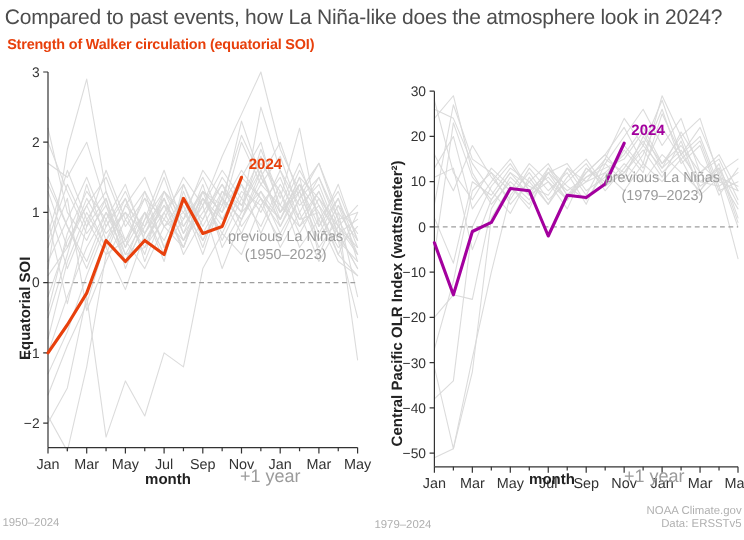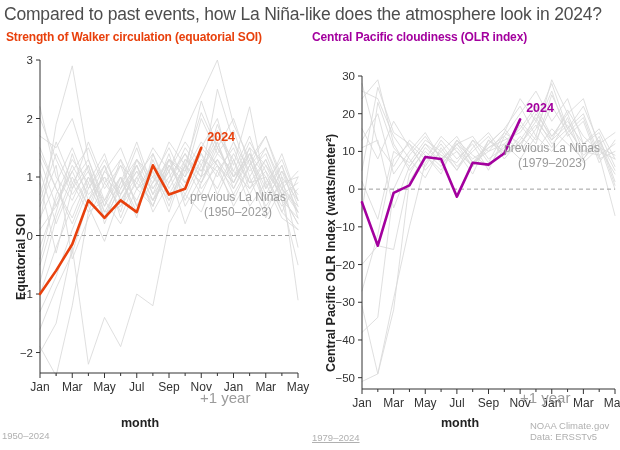--- a/index.html
+++ b/index.html
@@ -27,43 +27,42 @@
   .plot{position:absolute;}
   .plot svg{display:block;}
 
   .axis-title{
     position:absolute;font-size:12.5px;font-weight:bold;color:#222;
     white-space:nowrap;
   }
   .ylab{
     transform-origin:0 0;transform:rotate(-90deg);
   }
-  .xlab{text-align:center;margin-top:24px;}
+  .xlab{text-align:center;}
   .plusyear{
     position:absolute;font-size:15px;color:#9b9b9b;white-space:nowrap;
   }
   .foot{
     position:absolute;font-size:9.5px;color:#b0b0b0;white-space:nowrap;
     font-family:"Liberation Sans Narrow","Liberation Sans",sans-serif;
   }
   #foot-left{left:2px;top:430px;text-align:center;}
-  #foot-right{left:312px;top:432px;text-decoration:underline;}
-  #credit{left:530px;top:420px;line-height:11px;width:88px;}
+  #foot-right{left:312px;top:432px;}
+  #credit{left:530px;top:420px;line-height:11px;text-align:right;width:88px;}
   #credit div{display:block;}
   text{font-family:"Liberation Sans",sans-serif;}
 </style>
 </head>
 <body>
 
 <div id="page">
 
   <div class="headline">Compared to past events, how La Niña-like does the atmosphere look in 2024?</div>
 
   <div class="panel-title" id="title-left">Strength of Walker circulation (equatorial SOI)</div>
-  <div class="panel-title" id="title-right">Central Pacific cloudiness (OLR index)</div>
 
   <div class="plot" id="plot-left" style="left:0px;top:46px;">
       <svg width="310" height="350" viewBox="0 0 310 350">
         <g>
           <path d="M40.00 107.61 L56.13 142.71 L72.25 171.96 L88.38 131.01 L104.50 166.11 L120.63 160.26 L136.75 136.86 L152.88 154.41 L169.00 125.16 L185.13 177.81 L201.25 136.86 L217.38 95.91 L233.50 142.71 L249.63 113.46 L265.75 154.41 L281.88 125.16 L298.00 166.11 " fill="none" stroke="#d9d9d9" stroke-width="0.9" stroke-linejoin="round" stroke-linecap="round" opacity="0.95"></path>
           <path d="M40.00 300.67 L56.13 329.93 L72.25 259.72 L88.38 166.11 L104.50 154.41 L120.63 177.81 L136.75 142.71 L152.88 160.26 L169.00 119.31 L185.13 136.86 L201.25 107.61 L217.38 148.56 L233.50 113.46 L249.63 160.26 L265.75 136.86 L281.88 171.96 L298.00 183.66 " fill="none" stroke="#d9d9d9" stroke-width="0.9" stroke-linejoin="round" stroke-linecap="round" opacity="0.95"></path>
           <path d="M40.00 177.81 L56.13 78.36 L72.25 19.85 L88.38 113.46 L104.50 160.26 L120.63 131.01 L136.75 166.11 L152.88 113.46 L169.00 154.41 L185.13 125.16 L201.25 54.95 L217.38 101.76 L233.50 72.50 L249.63 119.31 L265.75 90.06 L281.88 136.86 L298.00 131.01 " fill="none" stroke="#d9d9d9" stroke-width="0.9" stroke-linejoin="round" stroke-linecap="round" opacity="0.95"></path>
           <path d="M40.00 90.06 L56.13 101.76 L72.25 72.50 L88.38 125.16 L104.50 171.96 L120.63 142.71 L136.75 101.76 L152.88 148.56 L169.00 107.61 L185.13 160.26 L201.25 131.01 L217.38 78.36 L233.50 119.31 L249.63 60.80 L265.75 142.71 L281.88 107.61 L298.00 154.41 " fill="none" stroke="#d9d9d9" stroke-width="0.9" stroke-linejoin="round" stroke-linecap="round" opacity="0.95"></path>
           <path d="M40.00 218.77 L56.13 166.11 L72.25 107.61 L88.38 154.41 L104.50 119.31 L120.63 171.96 L136.75 131.01 L152.88 160.26 L169.00 119.31 L185.13 142.71 L201.25 101.76 L217.38 72.50 L233.50 131.01 L249.63 95.91 L265.75 125.16 L281.88 148.56 L298.00 177.81 " fill="none" stroke="#d9d9d9" stroke-width="0.9" stroke-linejoin="round" stroke-linecap="round" opacity="0.95"></path>
           <path d="M40.00 136.86 L56.13 207.07 L72.25 142.71 L88.38 95.91 L104.50 136.86 L120.63 113.46 L136.75 160.26 L152.88 125.16 L169.00 166.11 L185.13 119.31 L201.25 148.56 L217.38 113.46 L233.50 136.86 L249.63 101.76 L265.75 166.11 L281.88 131.01 L298.00 201.21 " fill="none" stroke="#d9d9d9" stroke-width="0.9" stroke-linejoin="round" stroke-linecap="round" opacity="0.95"></path>

